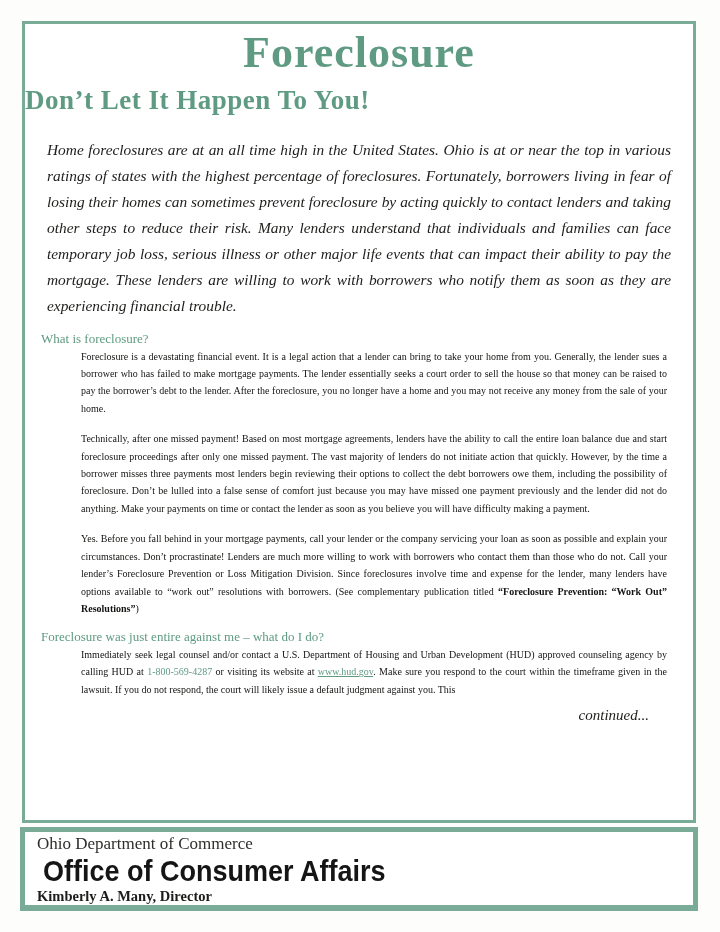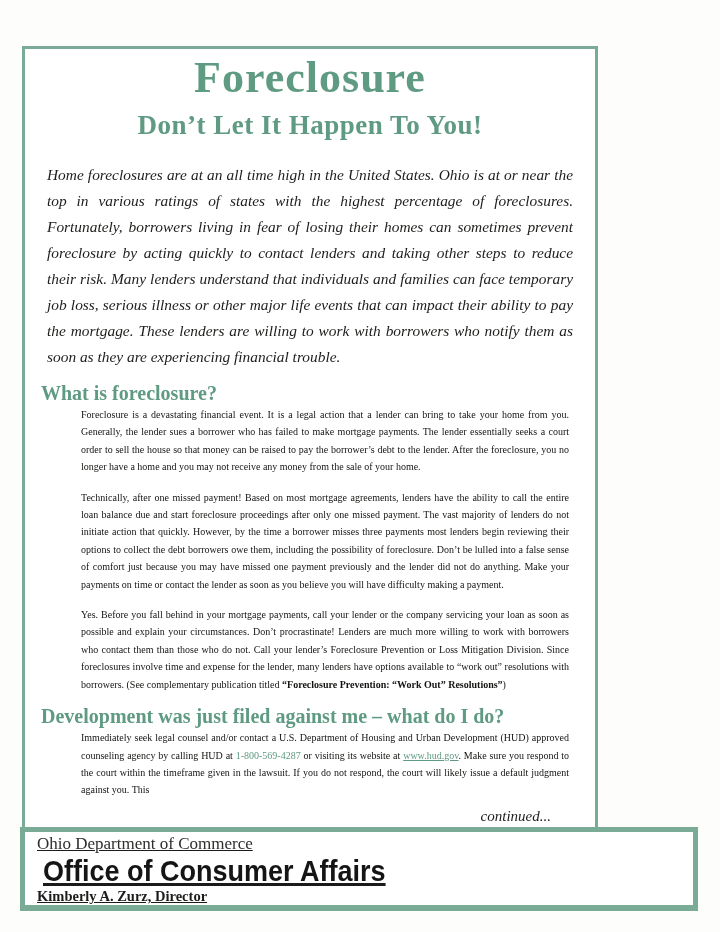--- a/index.html
+++ b/index.html
@@ -7,55 +7,55 @@
     --border:#7aab96;
     --ink:#1b1b19;
   }
   *{box-sizing:border-box;}
   html,body{margin:0;padding:0;}
   body{
     width:720px;height:932px;position:relative;background:#fdfdfc;
     font-family:"Liberation Serif", serif;color:var(--ink);overflow:hidden;
   }
   .main-box{
-    position:absolute;left:22px;top:21px;width:576px;height:802px;
-    border:3px solid var(--border);background:#fff;margin-top:25px;
+    position:absolute;left:22px;top:21px;width:674px;height:802px;
+    border:3px solid var(--border);background:#fff;
   }
   .doc-title{
     margin:7px 0 0;text-align:center;color:var(--accent);
     font-size:44px;line-height:1;font-weight:bold;letter-spacing:1px;
   }
   .doc-subtitle{
-    margin:12px 0 0;text-align:center;color:var(--accent);
+    margin:12px 0 0;text-align:left;color:var(--accent);
     font-size:27px;line-height:1;font-weight:bold;letter-spacing:0.5px;
   }
   .intro{
     margin:23px 22px 0 22px;font-style:italic;font-size:15.4px;line-height:26px;
     text-align:justify;color:#1d1d1b;
   }
   .section{margin-top:13px;}
   .section h3{
-    margin:0 0 2px 16px;font-size:20px;line-height:1.05;
-    color:var(--accent);font-weight:bold;
+    margin:0 0 2px 16px;font-size:13px;line-height:1.05;
+    color:var(--accent);font-weight:normal;
   }
   .section p{
     margin:0 26px 0 56px;font-size:10px;line-height:17.4px;
     text-align:justify;color:#131311;
   }
   .run-n{}
   .run-b{font-weight:bold;}
   .run-p{color:var(--accent);}
   .run-l{color:var(--accent);font-weight:normal;text-decoration:underline;cursor:pointer;}
   .continued{
     margin:9px 44px 0 0;text-align:right;font-style:italic;font-size:15px;color:#1d1d1b;
   }
   .footer{
     position:absolute;left:20px;top:827px;width:678px;height:84px;
     border:5px solid var(--border);border-bottom-width:6px;background:#fff;
-    padding:2px 0 0 12px;overflow:hidden;text-decoration:underline;
+    padding:2px 0 0 12px;overflow:hidden;
   }
   .agency{font-size:17px;line-height:1.15;color:#2e2e2c;}
   .office{
     font-family:"Liberation Sans", sans-serif;font-weight:bold;font-size:30px;line-height:1.05;
     color:#151515;margin:1px 0 0 6px;white-space:nowrap;
     transform:scaleX(0.9);transform-origin:left center;
   }
   .officials{
     display:flex;justify-content:space-between;align-items:baseline;
     font-weight:bold;font-size:14.5px;margin-top:2px;padding-right:18px;color:#1c1c1a;
@@ -75,28 +75,28 @@
           <h3>What is foreclosure?</h3>
           <p><span class="run-n">Foreclosure is a devastating financial event.  It is a legal action that a lender can bring to take your home from you.  Generally, the lender sues a borrower who has failed to make mortgage payments.  The lender essentially seeks a court order to sell the house so that money can be raised to pay the borrower’s debt to the lender. After the foreclosure, you no longer have a home and you may not receive any money from the sale of your home.</span></p>
         </div>
         <div class="section">
           <p><span class="run-n">Technically, after one missed payment!  Based on most mortgage agreements, lenders have the ability to call the entire loan balance due and start foreclosure proceedings after only one missed payment.  The vast majority of lenders do not initiate action that quickly.  However, by the time a borrower misses three payments most lenders begin reviewing their options to collect the debt borrowers owe them, including the possibility of foreclosure.  Don’t be lulled into a false sense of comfort just because you may have missed one payment previously and the lender did not do anything.  Make your payments on time or contact the lender as soon as you believe you will have difficulty making a payment.</span></p>
         </div>
         <div class="section">
           <p><span class="run-n">Yes.  Before you fall behind in your mortgage payments, call your lender or the company servicing your loan as soon as possible and explain your circumstances. Don’t procrastinate!  Lenders are much more willing to work with borrowers who contact them than those who do not.  Call your lender’s Foreclosure Prevention or Loss Mitigation Division.  Since foreclosures involve time and expense for the lender, many lenders have options available to “work out” resolutions with borrowers.  (See complementary publication titled </span><span class="run-b">“Foreclosure Prevention: “Work Out” Resolutions”</span><span class="run-n">)</span></p>
         </div>
         <div class="section">
-          <h3>Development was just filed against me – what do I do?</h3>
+          <h3>Foreclosure was just entire against me – what do I do?</h3>
           <p><span class="run-n">Immediately seek legal counsel and/or contact a U.S. Department of Housing and Urban Development (HUD) approved counseling agency by calling HUD at </span><span class="run-p">1-800-569-4287</span><span class="run-n"> or visiting its website at </span><span class="run-l">www.hud.gov</span><span class="run-n">. Make sure you respond to the court within the timeframe given in the lawsuit.  If you do not respond, the court will likely issue a default judgment against you.  This</span></p>
         </div>
       </div>
     <p class="continued">continued...</p>
   </div>
 
   <div class="footer">
     <div class="agency">Ohio Department of Commerce</div>
     <div class="office">Office of Consumer Affairs</div>
     <div class="officials">
-      <span>Kimberly A. Zurz, Director</span>
+      <span>Kimberly A. Many, Director</span>
     </div>
   </div>
 
 </div>
 
 </body></html>

